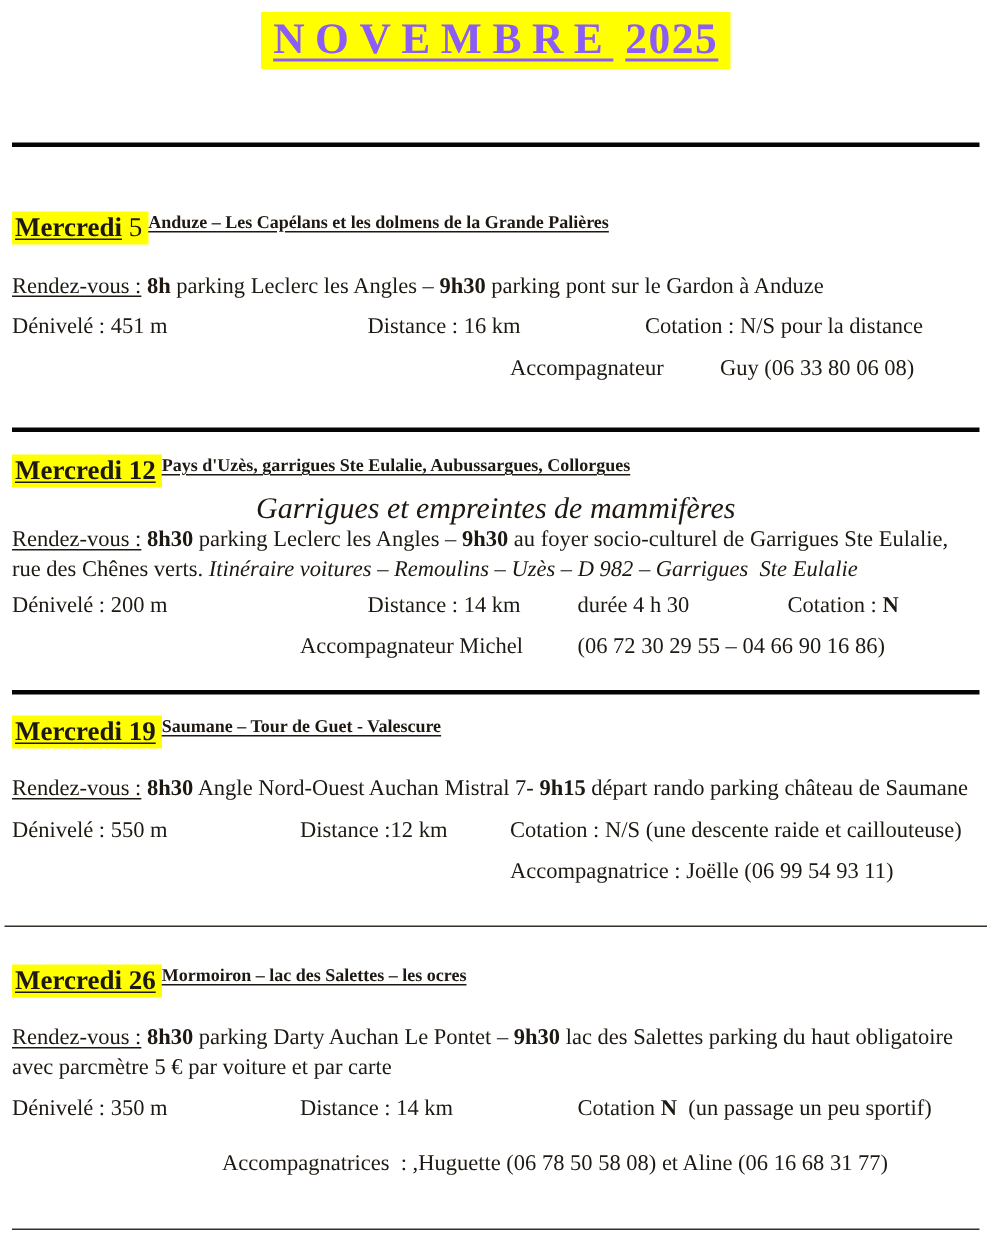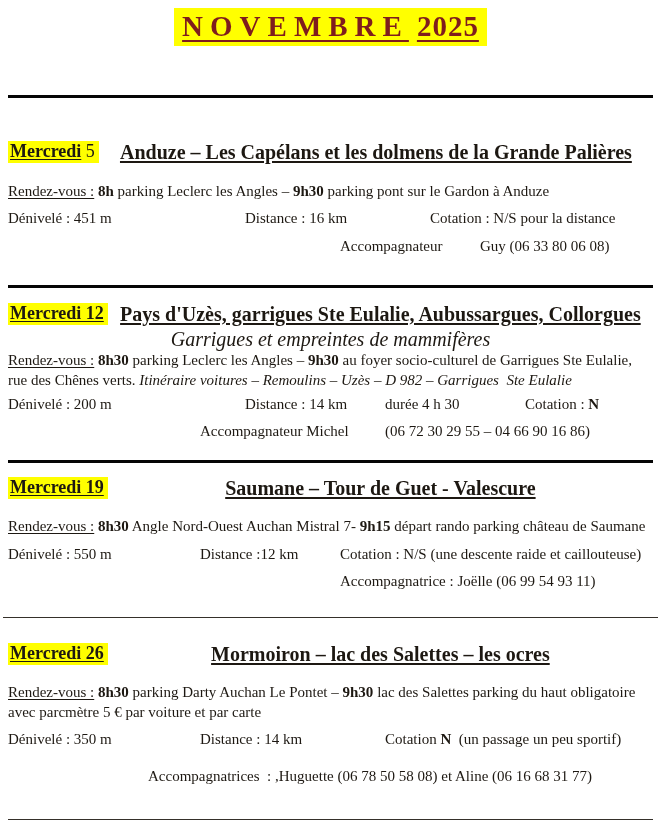--- a/index.html
+++ b/index.html
@@ -5,42 +5,42 @@
   html,body { margin:0; padding:0; background:#ffffff; }
   body {
     width:661px; height:832px; position:relative; overflow:hidden;
     font-family:"Liberation Serif", serif; color:#1d1812; font-size:15px;
   }
   .page { position:absolute; inset:0; background:#ffffff; }
 
   
   .t-block { position:absolute; top:8px; left:0; right:0; text-align:center; }
   .hl-title {
-    display:inline-block; background:#ffff00; color:#7f1d1d;
+    display:inline-block; background:#ffff00; color:#8b5cf6;
     font-weight:bold; font-size:29px; padding:2px 8px 3px 8px;
     text-decoration:underline; text-underline-offset:4px;
   }
   .hl-title .w1 { letter-spacing:7px; }
   .hl-title .w2 { letter-spacing:1px; margin-left:8px; }
 
   
   .divider { position:absolute; left:8px; right:8px; border-top:3px solid #050505; }
   .divider.thin { border-top:1px solid #35302a; }
   .d1 { top:95px; }  .d2 { top:285px; }  .d3 { top:460px; }
   .d4 { top:617px; left:3px; right:3px; }  .d5 { top:819px; }
 
   
   .hrow { position:absolute; left:8px; right:8px; display:flex; align-items:flex-start; }
   .h1 { top:141px; } .h2 { top:303px; } .h3 { top:477px; } .h4 { top:643px; }
   .day {
     flex:none; background:#ffff00; padding:0 4px 1px 2px;
     font-size:18px; white-space:pre;
   }
   .hike-title {
-    flex:1; text-align:center; font-weight:bold; font-size:20px;
+    flex:1; text-align:left; font-weight:bold; font-size:12px;
     text-decoration:underline; text-underline-offset:2px; white-space:pre-wrap;
   }
 
   
   .sub { position:absolute; left:0; right:0; top:328px; text-align:center;
          font-style:italic; font-size:20px; }
 
   
   .row { position:absolute; left:8px; right:8px; line-height:20px; white-space:pre-wrap; }
   .rdv1 { top:181px; } .rdv2 { top:350px; } .rdv3 { top:516px; } .rdv4 { top:682px; }

